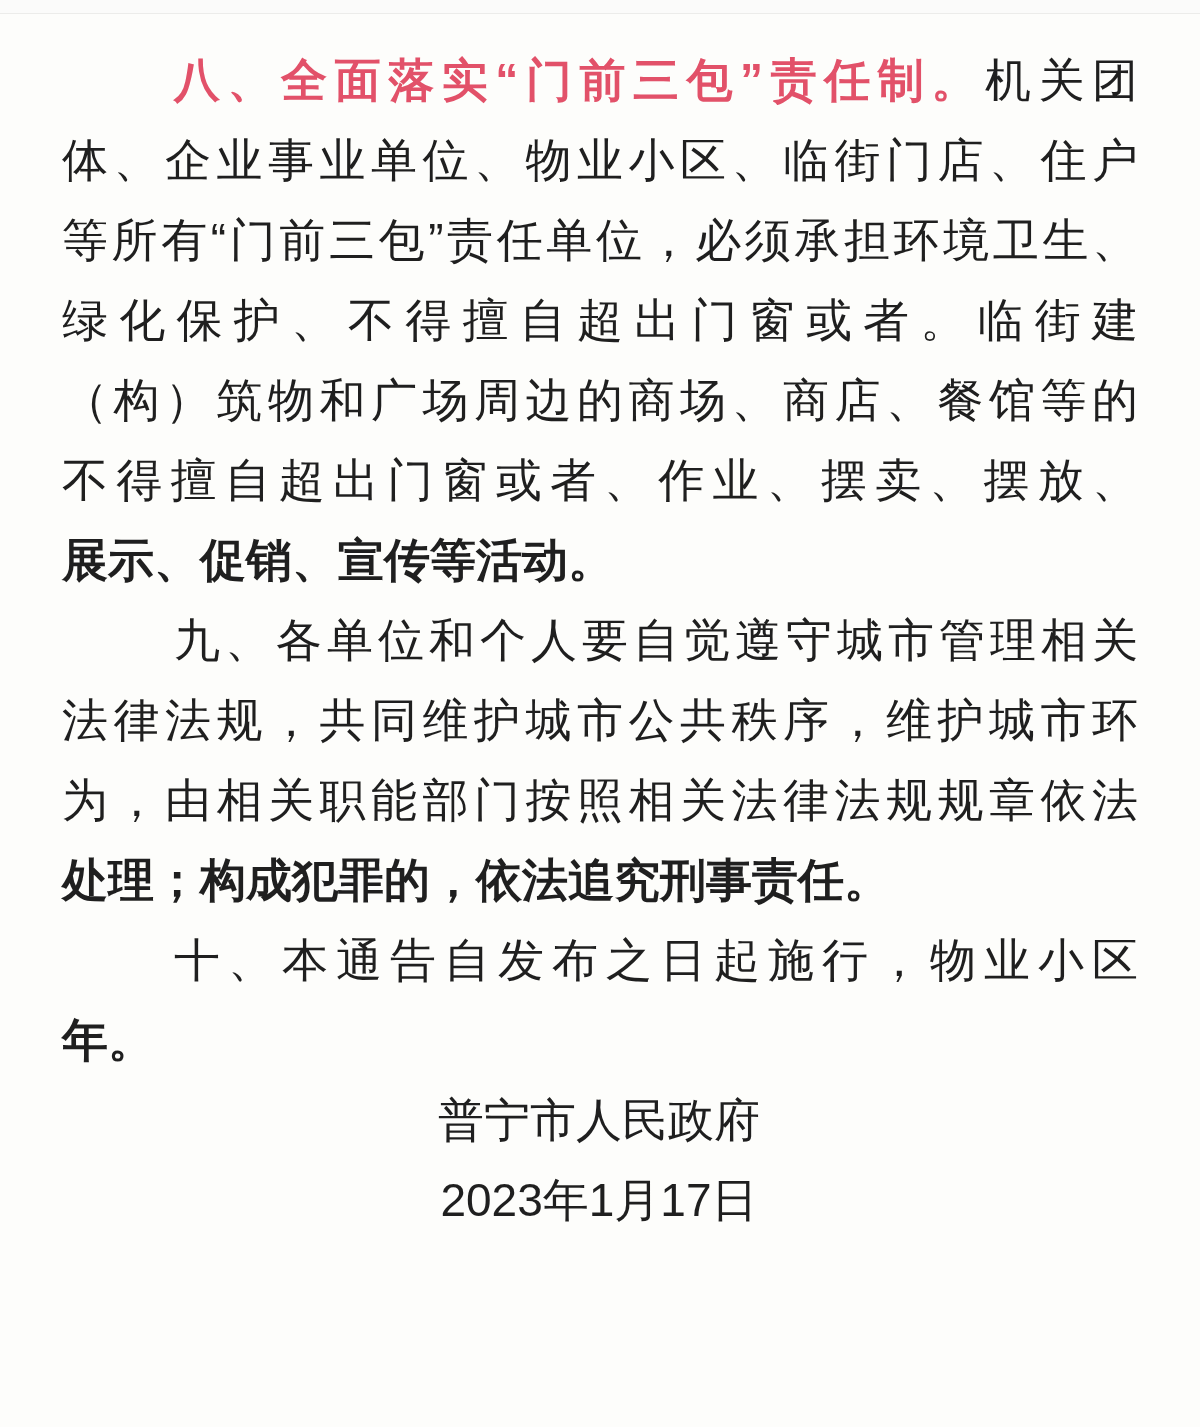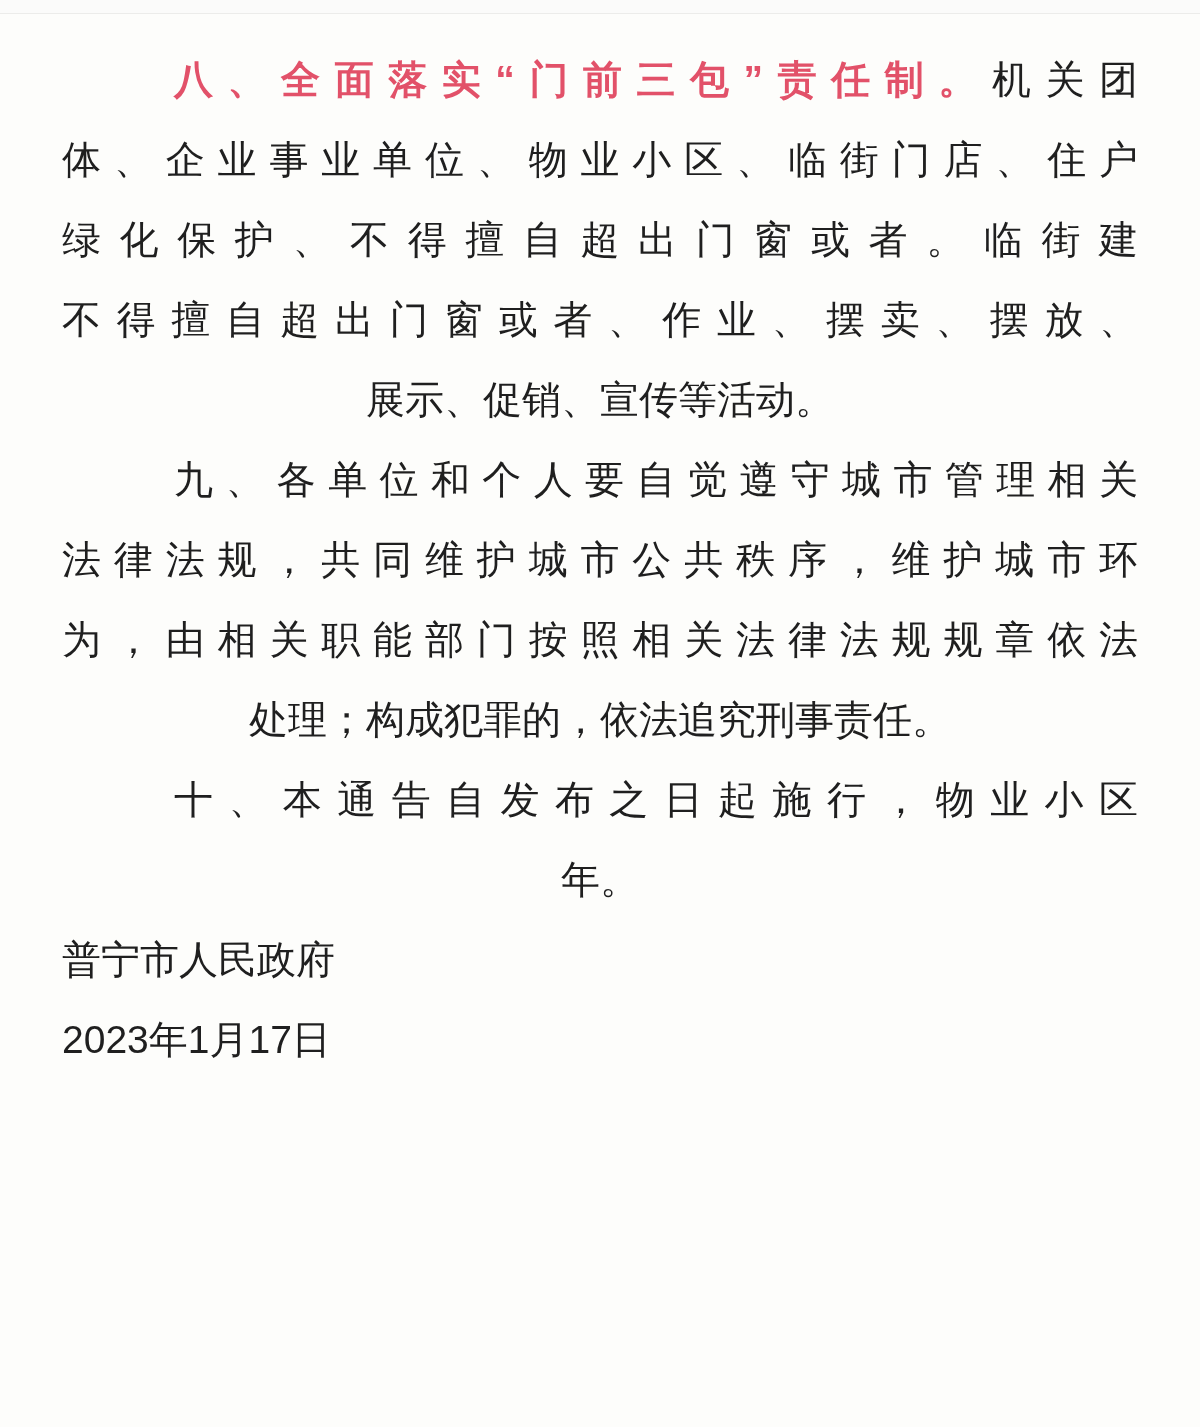--- a/index.html
+++ b/index.html
@@ -18,59 +18,62 @@
     height: 13px;
     background: #fbfbfa;
     border-bottom: 1px solid #ececea;
   }
   .content {
     padding: 26px 62px 0 62px;
   }
   .line {
     height: 80px;
     line-height: 80px;
-    font-size: 39px;
+    font-size: 46px;
     letter-spacing: 0;
     white-space: nowrap;
     color: #1f1f1f;
   }
   .line.justify {
     white-space: normal;
     text-align: justify;
     text-align-last: justify;
   }
   .line.indent {
     padding-left: 112px;
   }
   .line.left {
-    text-align: center;
+    text-align: left;
+    font-weight: bold;
   }
   .line.right {
-    text-align: left;
+    text-align: center;
     padding-right: 2px;
   }
   .heading-red {
     color: #e25169;
     font-weight: 700;
   }
 </style>
 </head>
 <body>
 
 <div class="top-strip"></div>
 
 <div class="content">
 
   <div class="line justify indent"><span class="heading-red">八、全面落实“门前三包”责任制。</span><span>机关团</span></div>
 
   <div class="line justify">体、企业事业单位、物业小区、临街门店、住户</div>
 
+  <div class="line justify">等所有“门前三包”责任单位，必须承担环境卫生、</div>
 
   <div class="line justify">绿化保护、不得擅自超出门窗或者。临街建</div>
 
+  <div class="line justify">（构）筑物和广场周边的商场、商店、餐馆等的</div>
 
 
   <div class="line justify">不得擅自超出门窗或者、作业、摆卖、摆放、</div>
 
   <div class="line left">展示、促销、宣传等活动。</div>
 
   <div class="line justify indent">九、各单位和个人要自觉遵守城市管理相关</div>
 
   <div class="line justify">法律法规，共同维护城市公共秩序，维护城市环</div>
 

